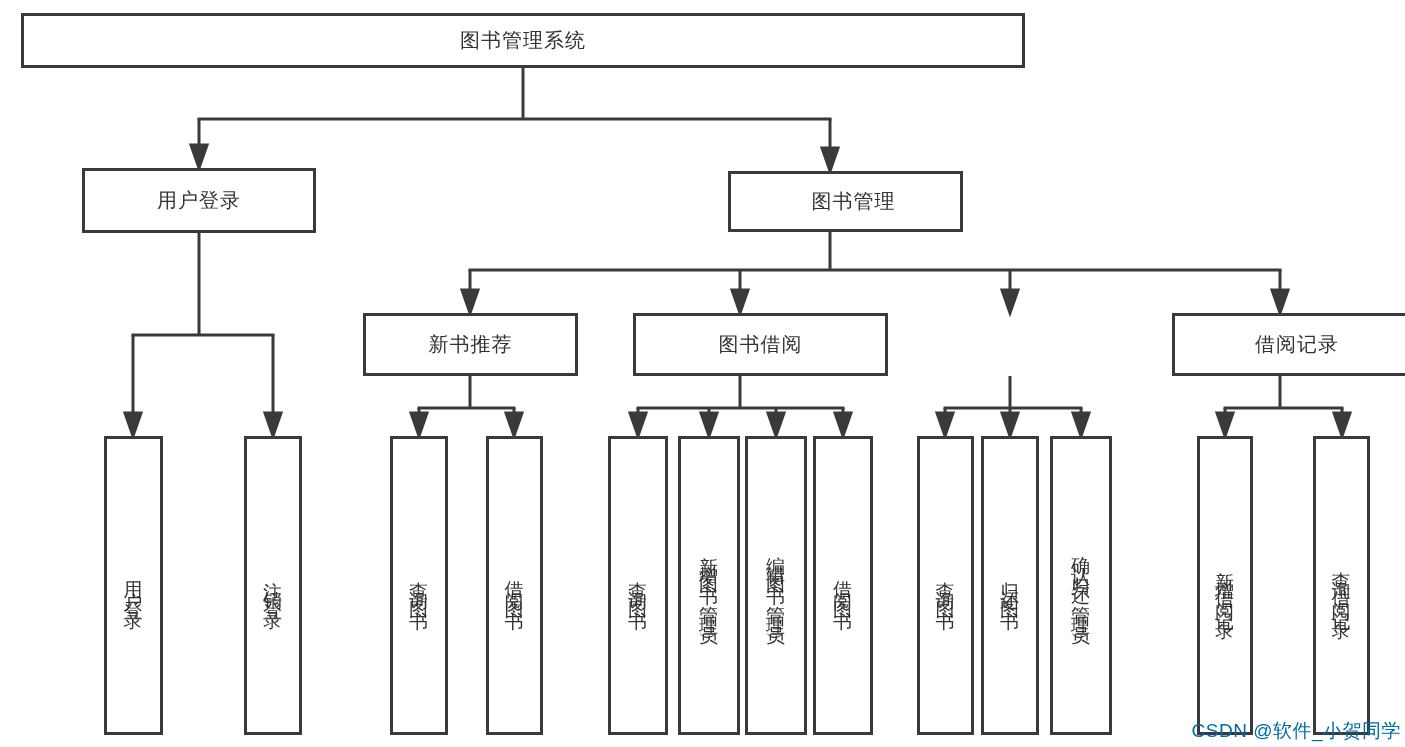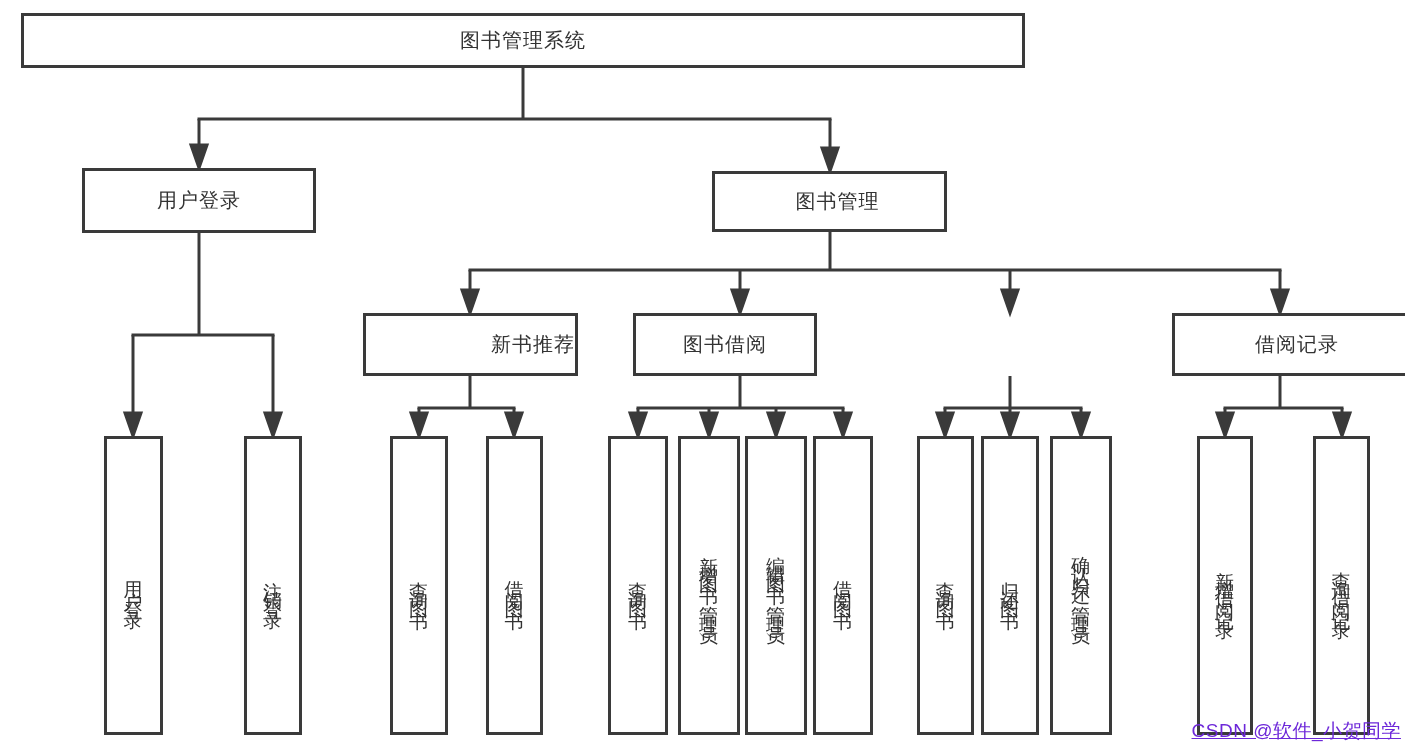--- a/index.html
+++ b/index.html
@@ -31,24 +31,23 @@
     letter-spacing: 10px;
     line-height: 1;
     white-space: nowrap;
   }
   .watermark {
     position: absolute;
     right: 4px;
     bottom: 3px;
     z-index: 5;
     font-size: 19px;
-    color: #6d28d9;
+    color: #0369a1;
     letter-spacing: 0.5px;
     white-space: nowrap;
-    text-decoration: underline;
   }
 </style>
 </head>
 <body>
 
 <div id="canvas">
 
   <svg id="wires" width="1405" height="747" viewBox="0 0 1405 747">
     <g stroke="#3a3a3a" stroke-width="3" fill="#3a3a3a">
 
@@ -113,28 +112,28 @@
     </g>
   </svg>
 
   <div class="box hbox" style="left:21px; top:13px; width:1004px; height:55px;text-align:right;">
     <span>图书管理系统</span>
   </div>
 
   <div class="box hbox" style="left:82px; top:168px; width:234px; height:65px;">
     <span>用户登录</span>
   </div>
-  <div class="box hbox" style="left:712px; top:171px; width:235px; height:61px;padding-left:16px;">
+  <div class="box hbox" style="left:728px; top:171px; width:235px; height:61px;padding-left:16px;">
     <span>图书管理</span>
   </div>
 
-  <div class="box hbox" style="left:363px; top:313px; width:215px; height:63px;justify-content:flex-end;">
+  <div class="box hbox" style="left:363px; top:313px; width:215px; height:63px;">
     <span>新书推荐</span>
   </div>
-  <div class="box hbox" style="left:633px; top:313px; width:184px; height:63px;align-items:center;">
+  <div class="box hbox" style="left:633px; top:313px; width:255px; height:63px;align-items:center;">
     <span>图书借阅</span>
   </div>
   <div class="box hbox" style="left:1172px; top:313px; width:250px; height:63px;">
     <span>借阅记录</span>
   </div>
 
   <div class="box leaf" style="left:104px; top:436px; width:59px; height:299px;">
     <span class="vtext">用户登录</span>
   </div>
   <div class="box leaf" style="left:244px; top:436px; width:58px; height:299px;">

